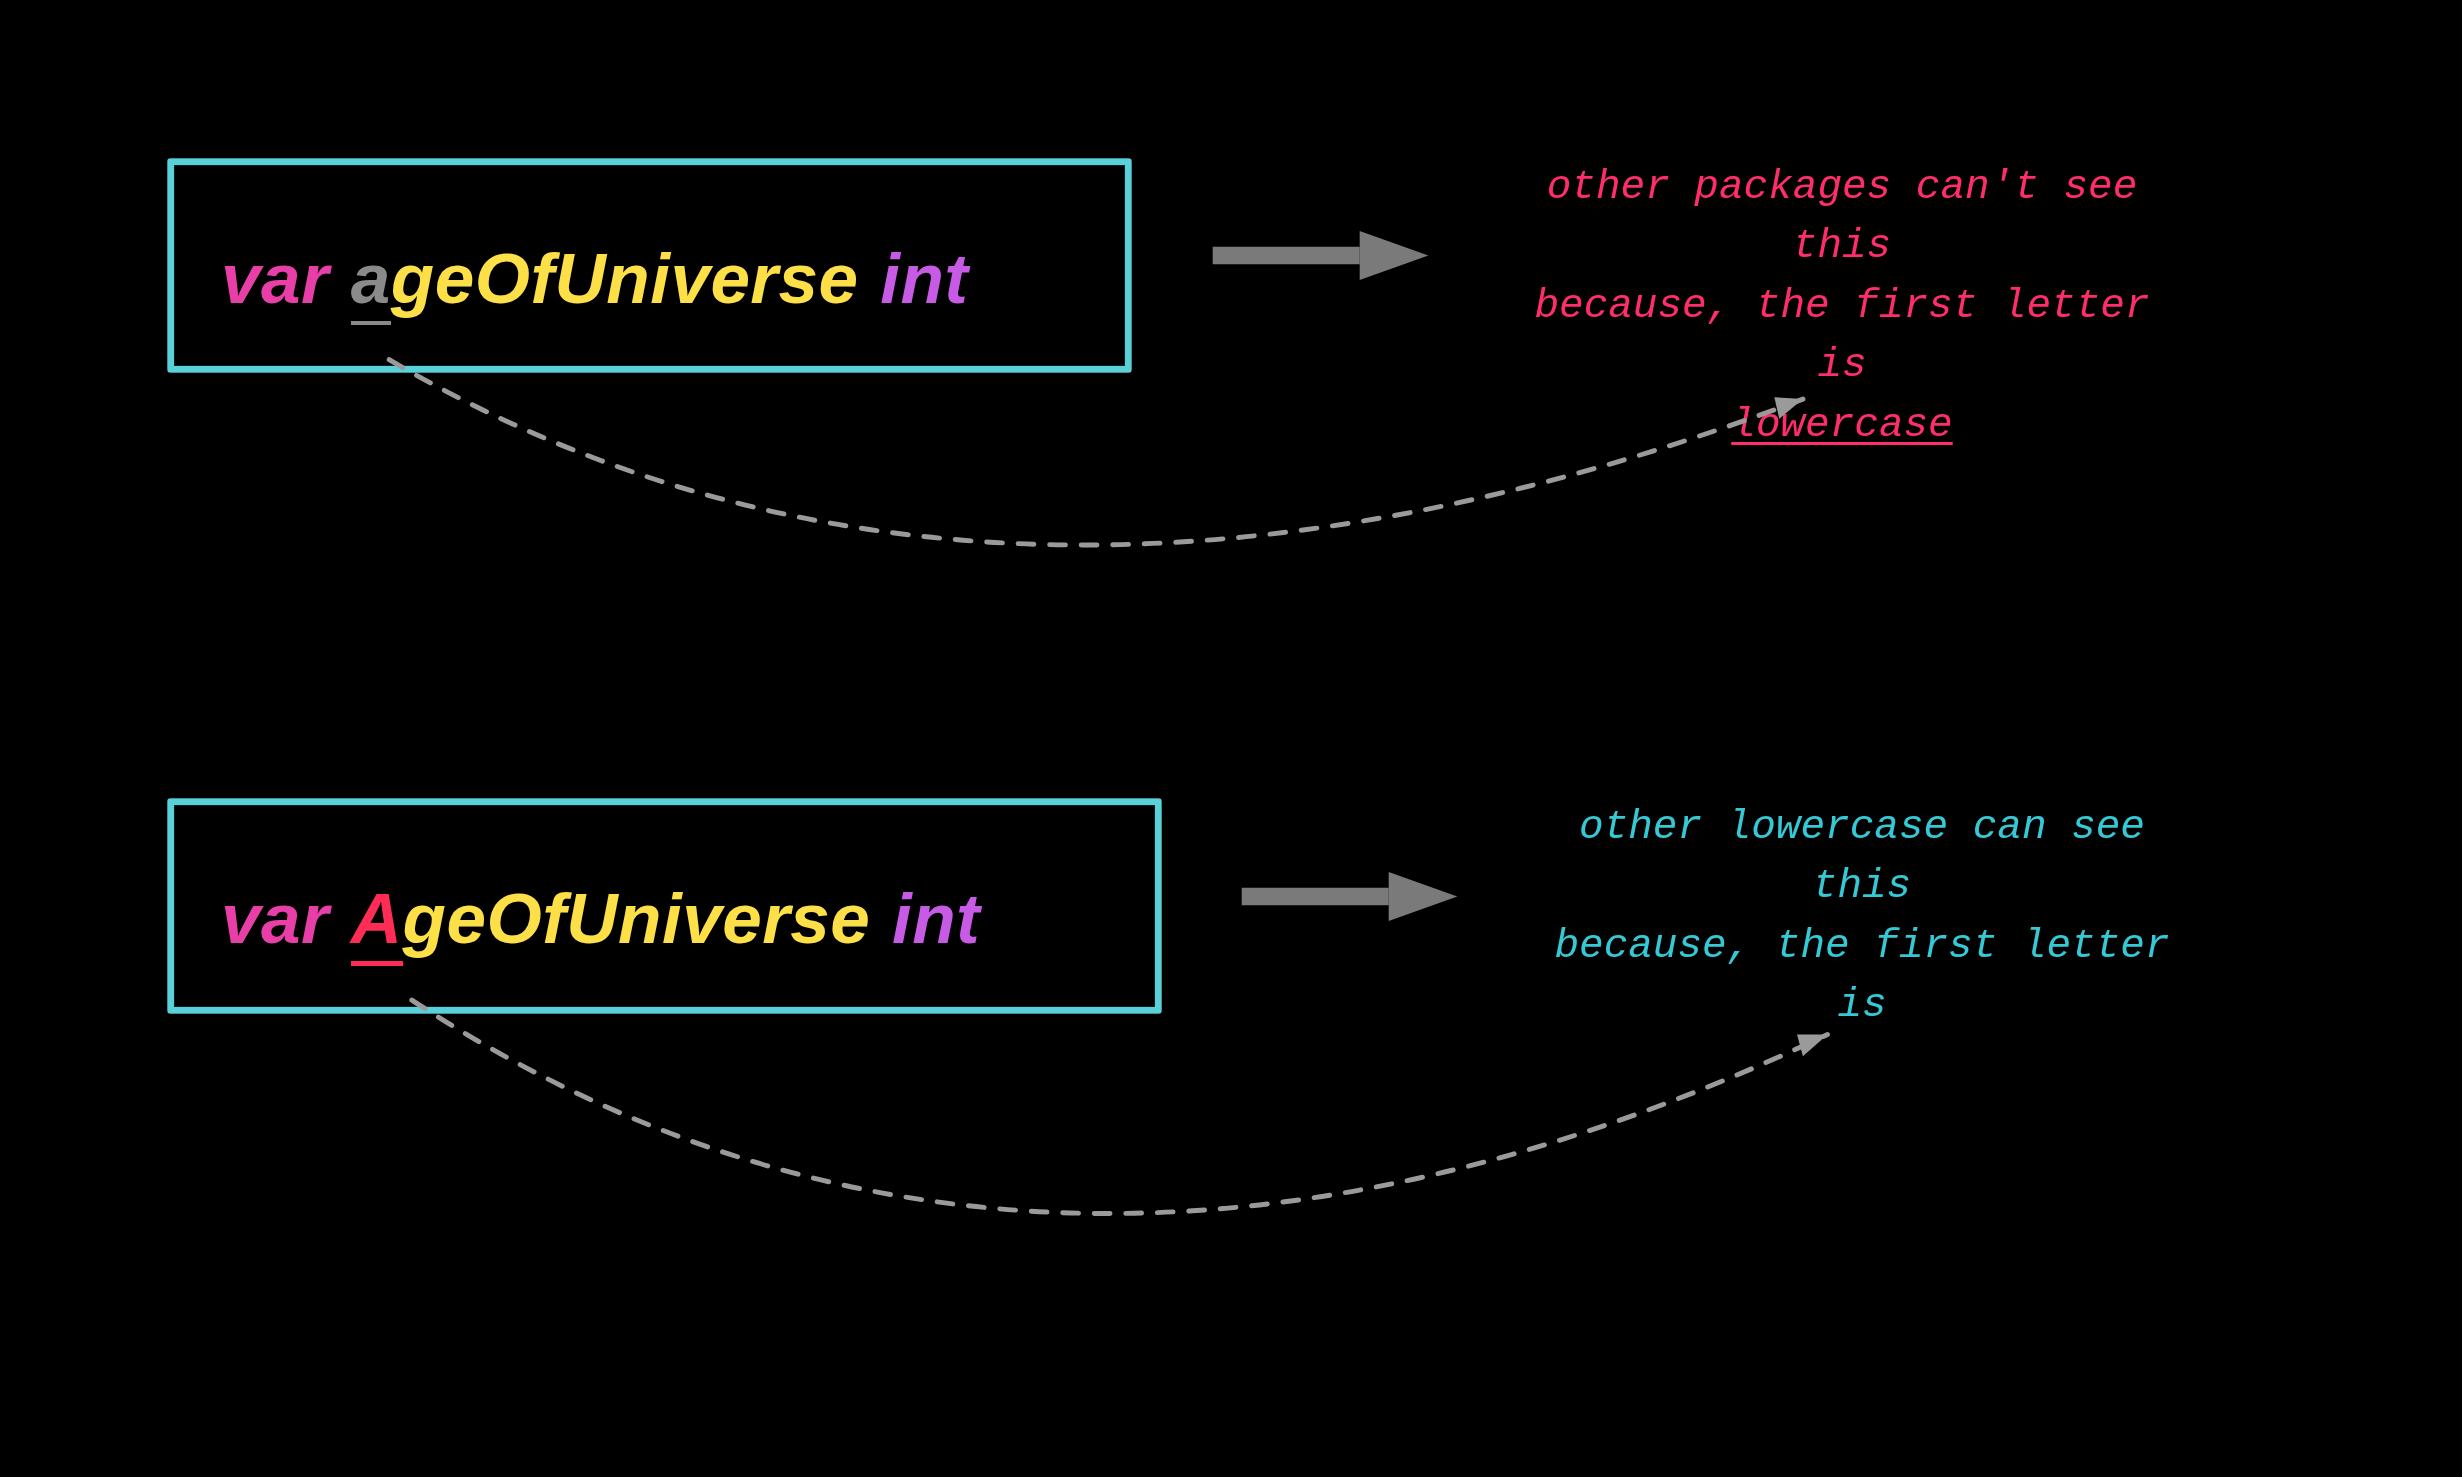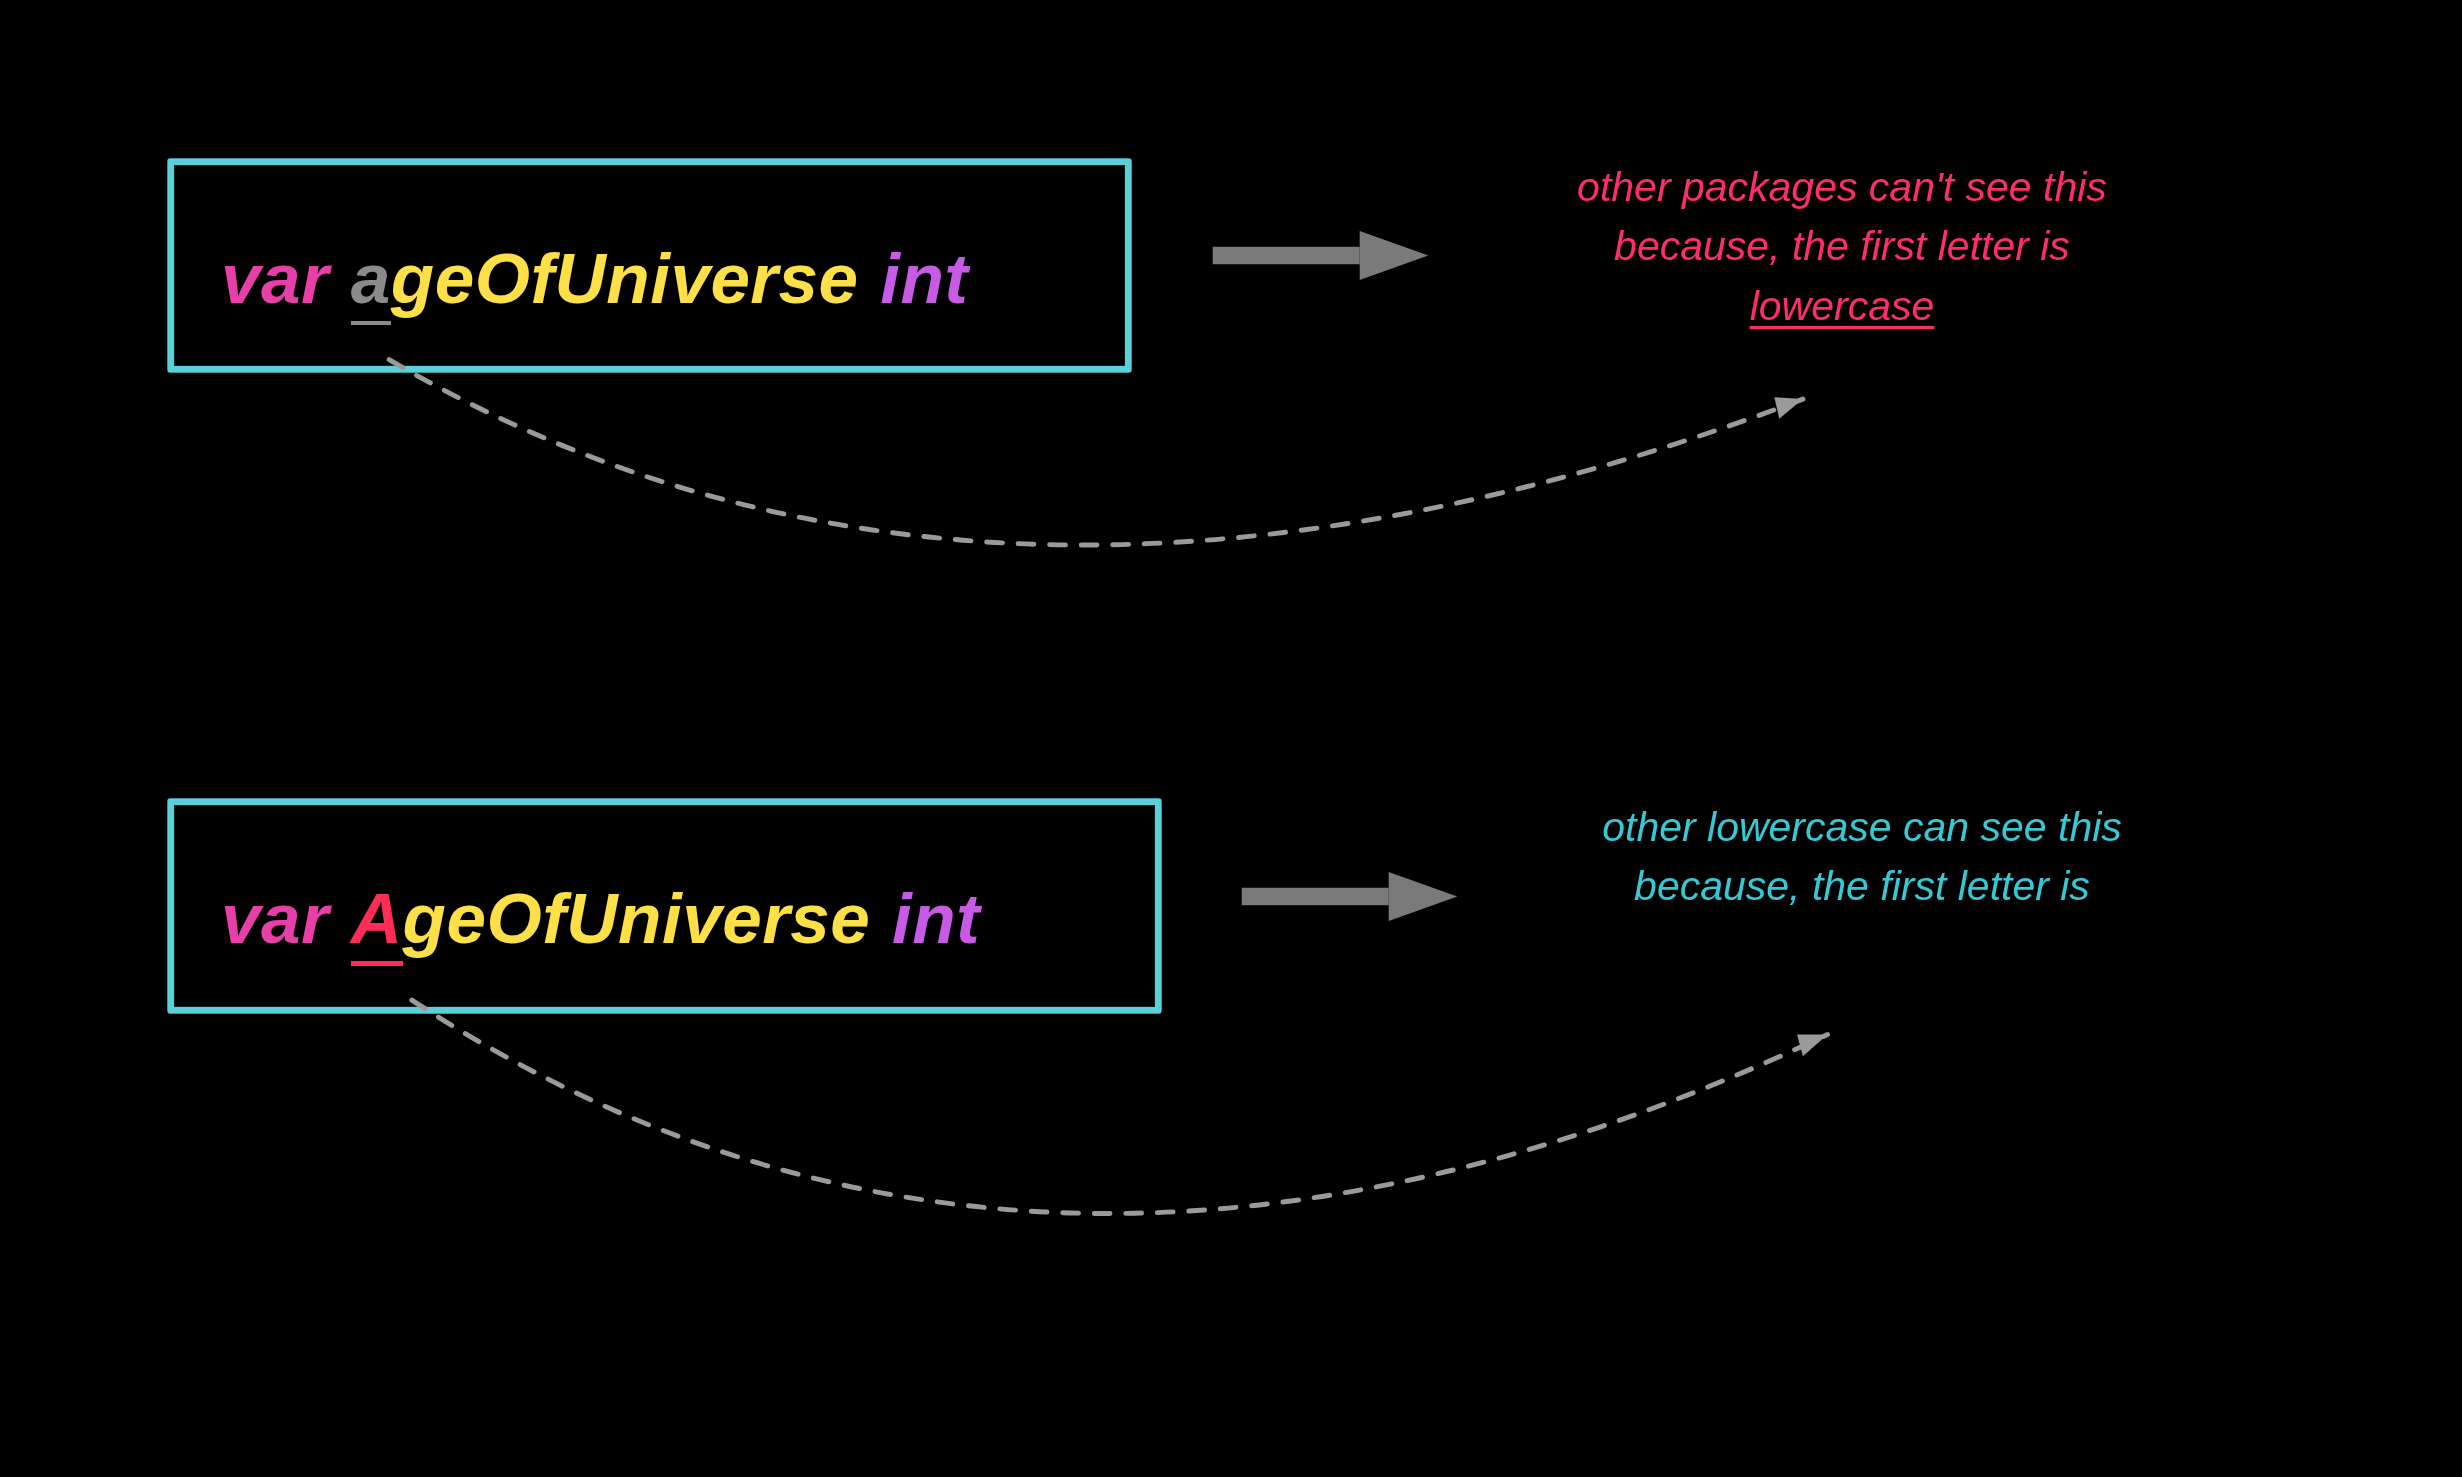--- a/index.html
+++ b/index.html
@@ -40,20 +40,21 @@
   .arrowShaft { stroke: #7a7a7a; stroke-width: 18; }
   .arrowHead  { fill: #7a7a7a; }
 
   .note {
     position: absolute;
     width: 630px;
     text-align: center;
     font-size: 41px;
     line-height: 1.45;
     font-style: italic;
+    font-family: Liberation Mono, monospace;
   }
   .note.red  { color: #ff2d6a; }
   .note.cyan { color: #35c9d6; }
   .note u { text-underline-offset: 5.9px; text-decoration-thickness: 3px; }
 
   .curve {
     position: absolute;
     overflow: visible;
   }
   .curve path {

